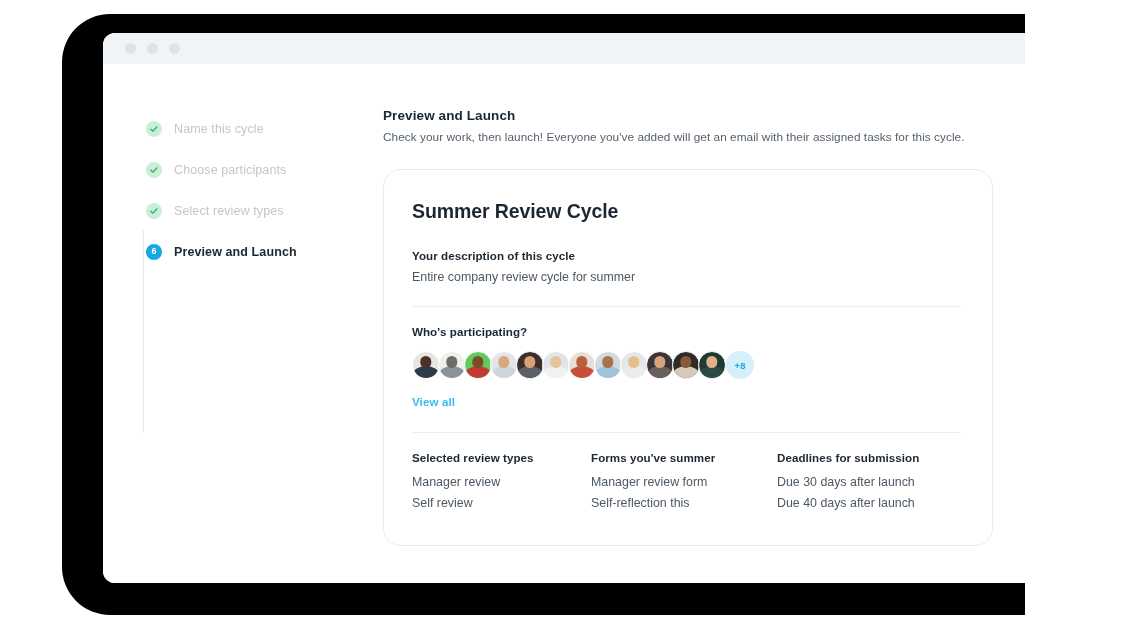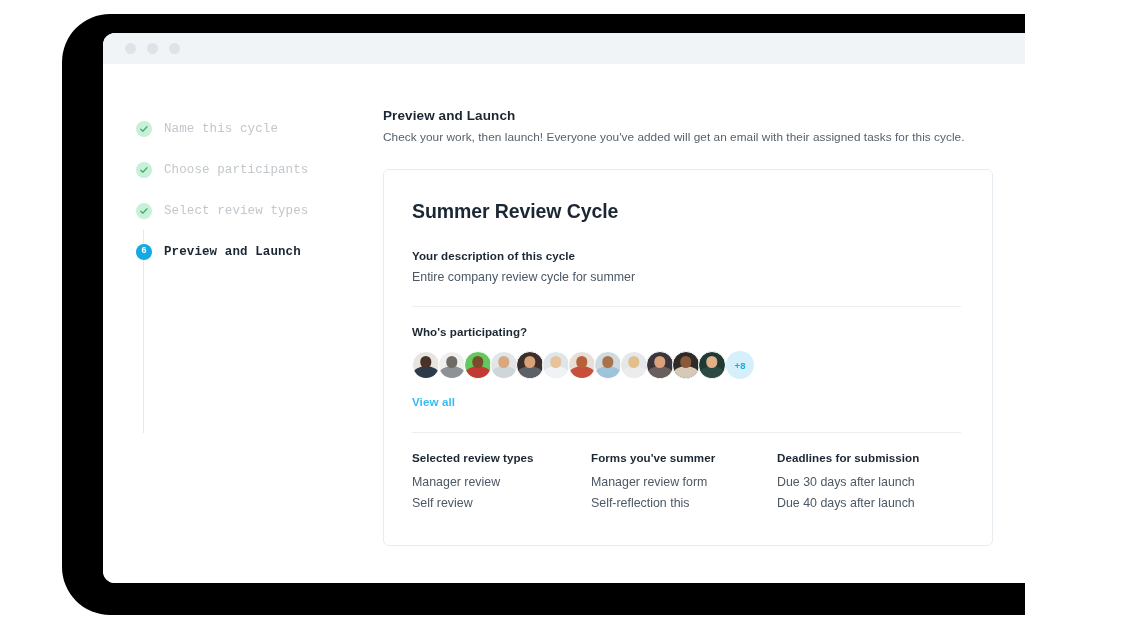--- a/index.html
+++ b/index.html
@@ -62,23 +62,22 @@
   .viewport {
     height: 519px;
     background: #ffffff;
     display: flex;
     padding: 44px 0 0 0;
   }
 
   
   .stepper {
     width: 280px;
-    padding-left: 33px;
+    padding-left: 43px;
     position: relative;
-    font-family: Liberation Mono, monospace;
   }
   .step {
     display: flex;
     align-items: center;
     height: 41px;
     position: relative;
     gap: 12px;
   }
   .step-marker {
     width: 16px; height: 16px;
@@ -112,21 +111,21 @@
   .main { flex: 1; padding-right: 32px; }
   .panel-title {
     font-size: 13.5px; font-weight: bold; color: #1b2733;
     letter-spacing: .1px; margin-bottom: 7px;
   }
   .panel-sub { font-size: 11.8px; color: #55616d; letter-spacing: .05px; }
 
   .card {
     margin-top: 25px;
     border: 1px solid #e7ecf1;
-    border-radius: 6px;
+    border-radius: 18px;
     background: #fff;
     padding: 30px 31px 28px 28px;
   }
   .card-title {
     font-size: 19.5px; font-weight: bold; color: #1b2733;
     letter-spacing: -.1px; margin-bottom: 26px;
   }
   .field-label {
     font-size: 11.6px; font-weight: bold; color: #1b2733;
     letter-spacing: .05px; margin-bottom: 8px;

